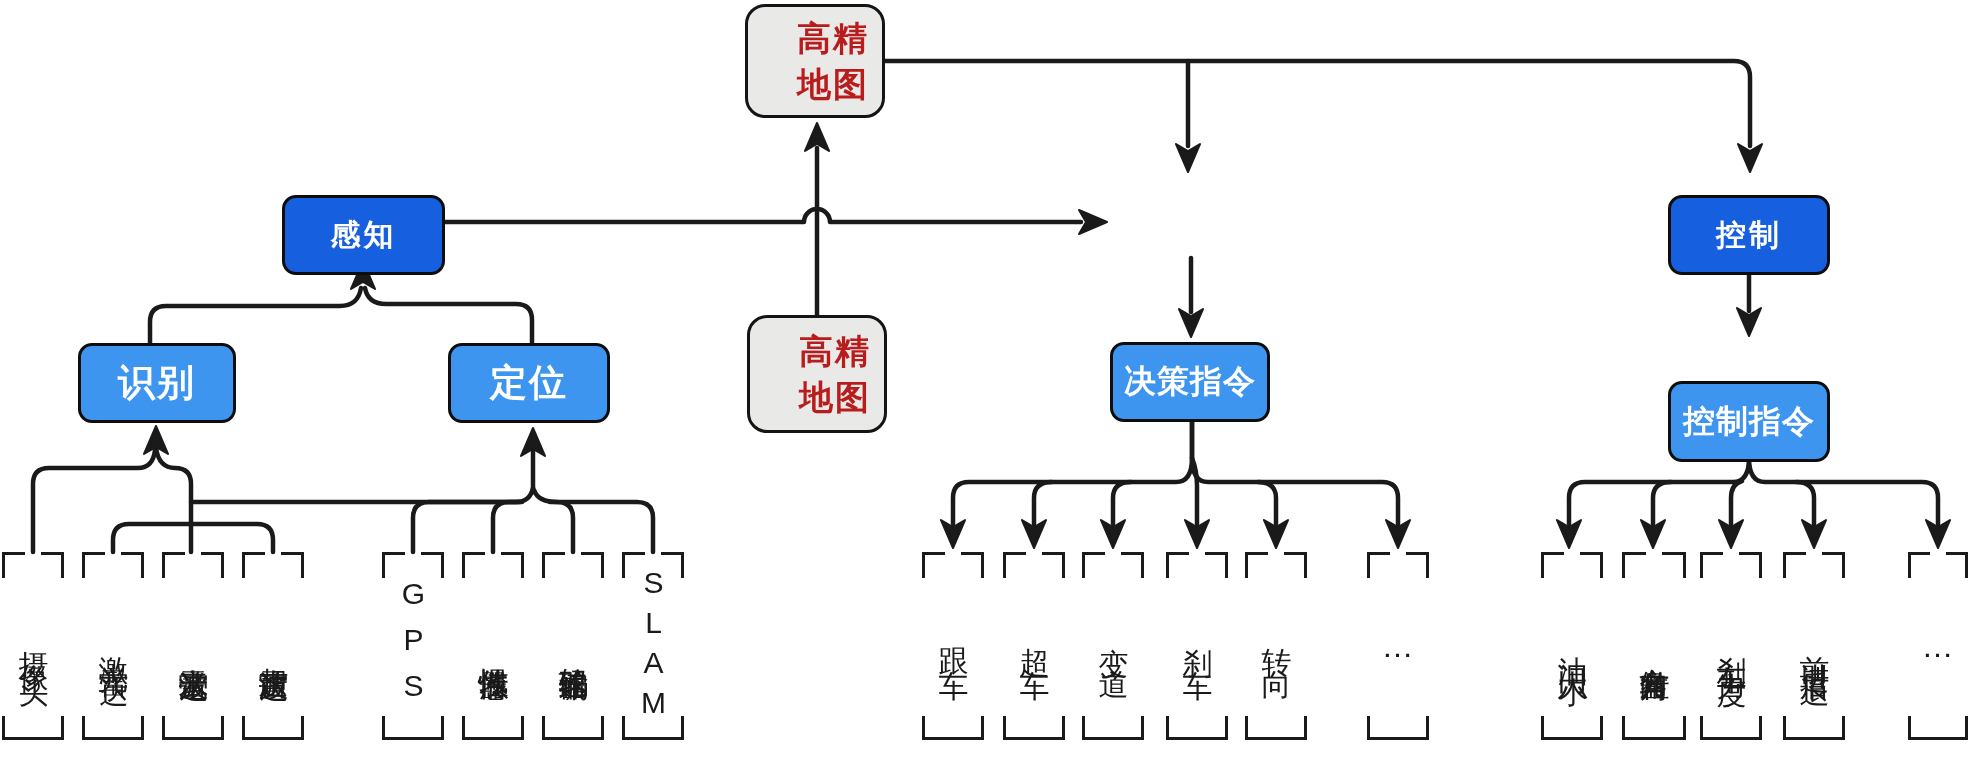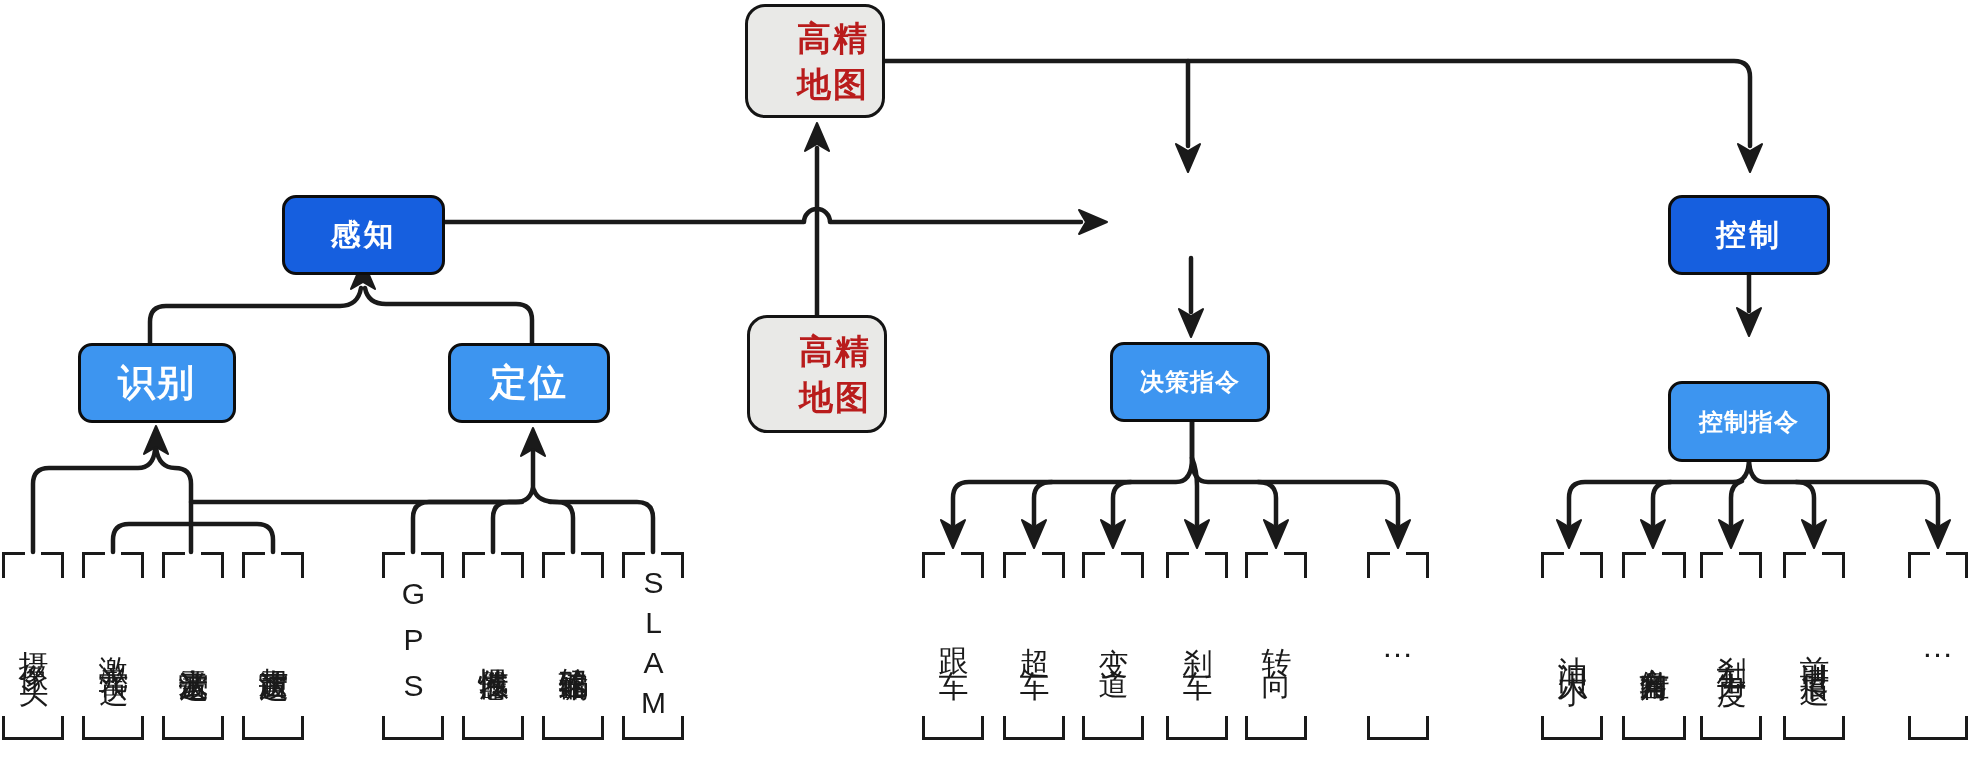--- a/index.html
+++ b/index.html
@@ -8,21 +8,21 @@
   #wires{position:absolute;left:0;top:0;width:1970px;height:784px;}
   #wires path{fill:none;stroke:#1a1a1a;stroke-width:4.5;stroke-linecap:round;stroke-linejoin:round;}
   #wires polygon{fill:#1a1a1a;stroke:#1a1a1a;stroke-width:2;stroke-linejoin:round;}
 
   .node{position:absolute;display:flex;align-items:center;justify-content:center;box-sizing:border-box;}
 
   .blue{background:#165FDF;border:3px solid #0d0d0d;border-radius:14px;color:#ffffff;
         font-size:30px;font-weight:600;letter-spacing:3px;margin-top:17px;}
   .lblue{background:#3D95F0;border:3px solid #0d0d0d;border-radius:14px;color:#ffffff;
         font-size:37px;font-weight:600;letter-spacing:2px;}
-  .lblue.small{font-size:24px;letter-spacing:1px;}
+  .lblue.small{font-size:32px;letter-spacing:1px;}
 
   .gray{background:#E9E9E7;border:3.5px solid #141414;border-radius:20px;color:#b91c1c;
         font-size:34px;font-weight:600;flex-direction:column;line-height:46px;padding-left:36px;}
   .gray span{display:block;text-align:center;letter-spacing:2px;}
 
   
   .leaf{width:62px;height:188px;color:#1a1a1a;font-size:30px;font-weight:500;
         background-image:
           linear-gradient(#1a1a1a,#1a1a1a),linear-gradient(#1a1a1a,#1a1a1a),
           linear-gradient(#1a1a1a,#1a1a1a),

